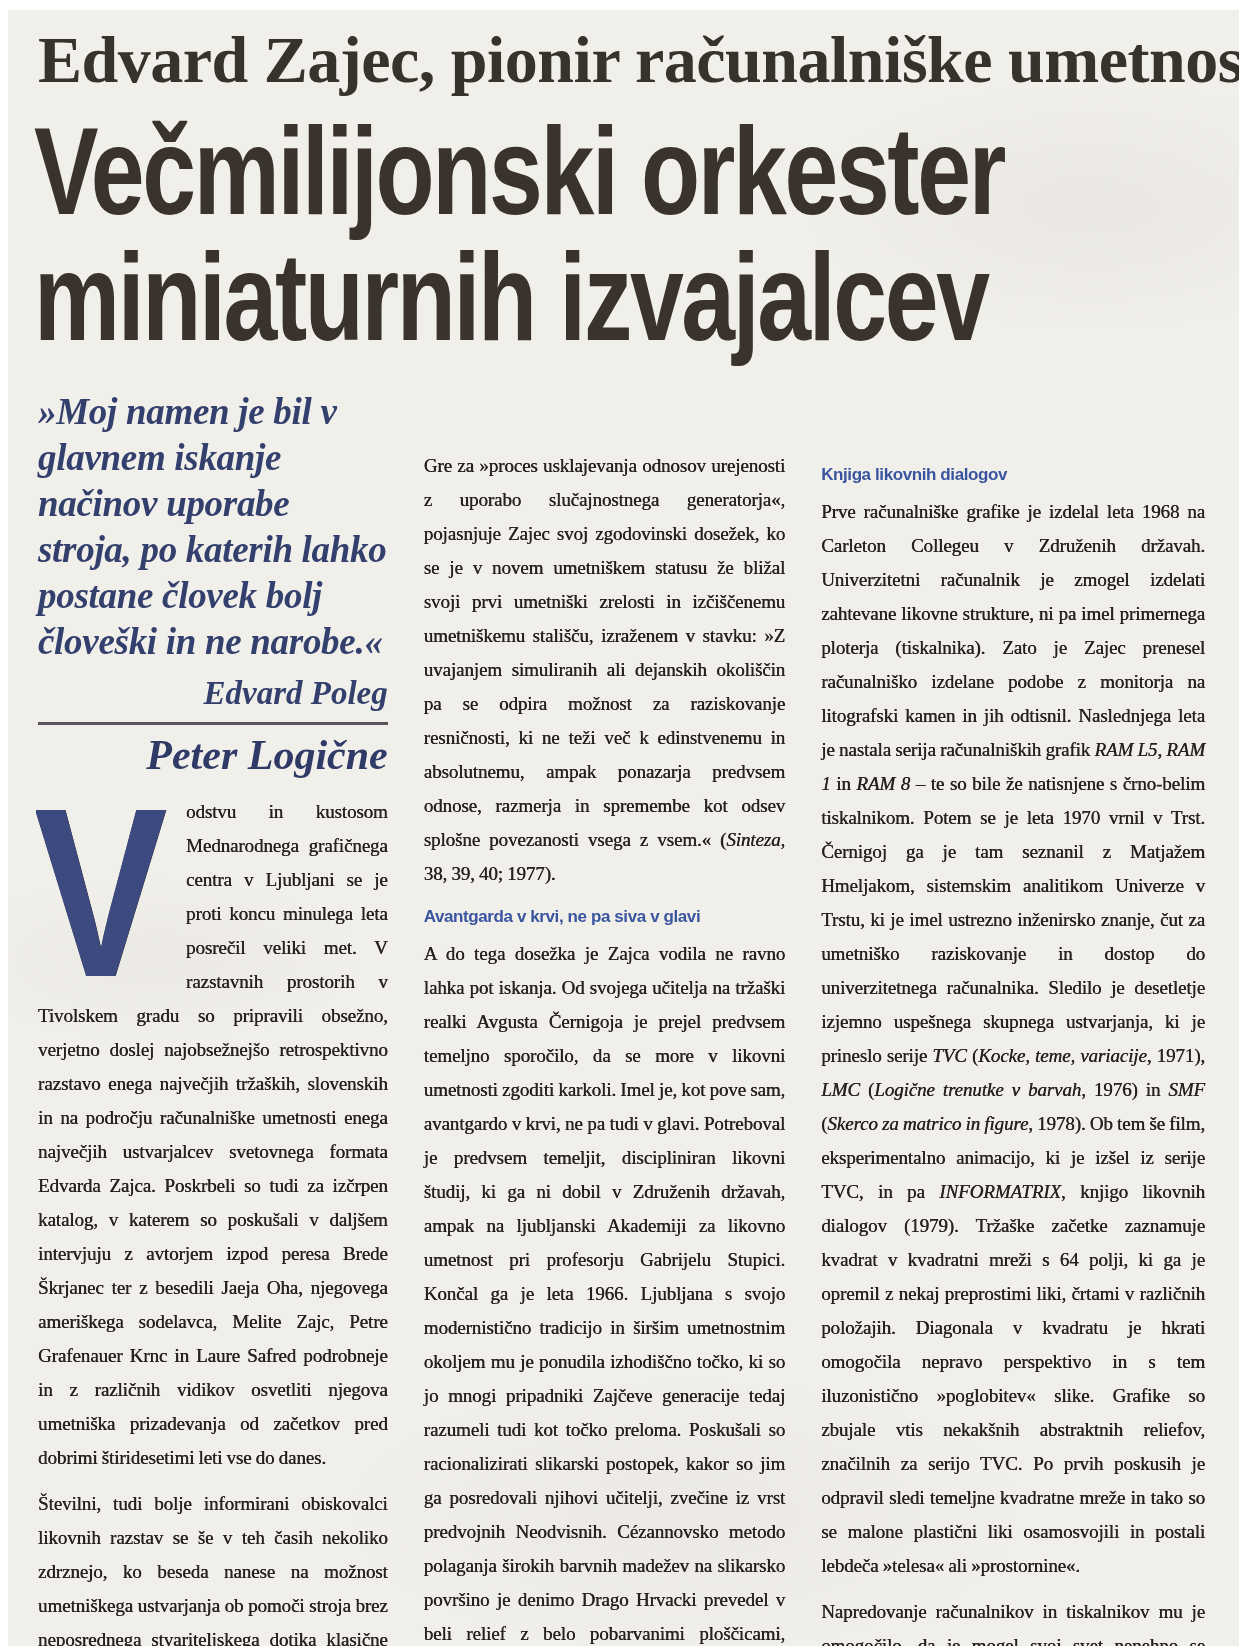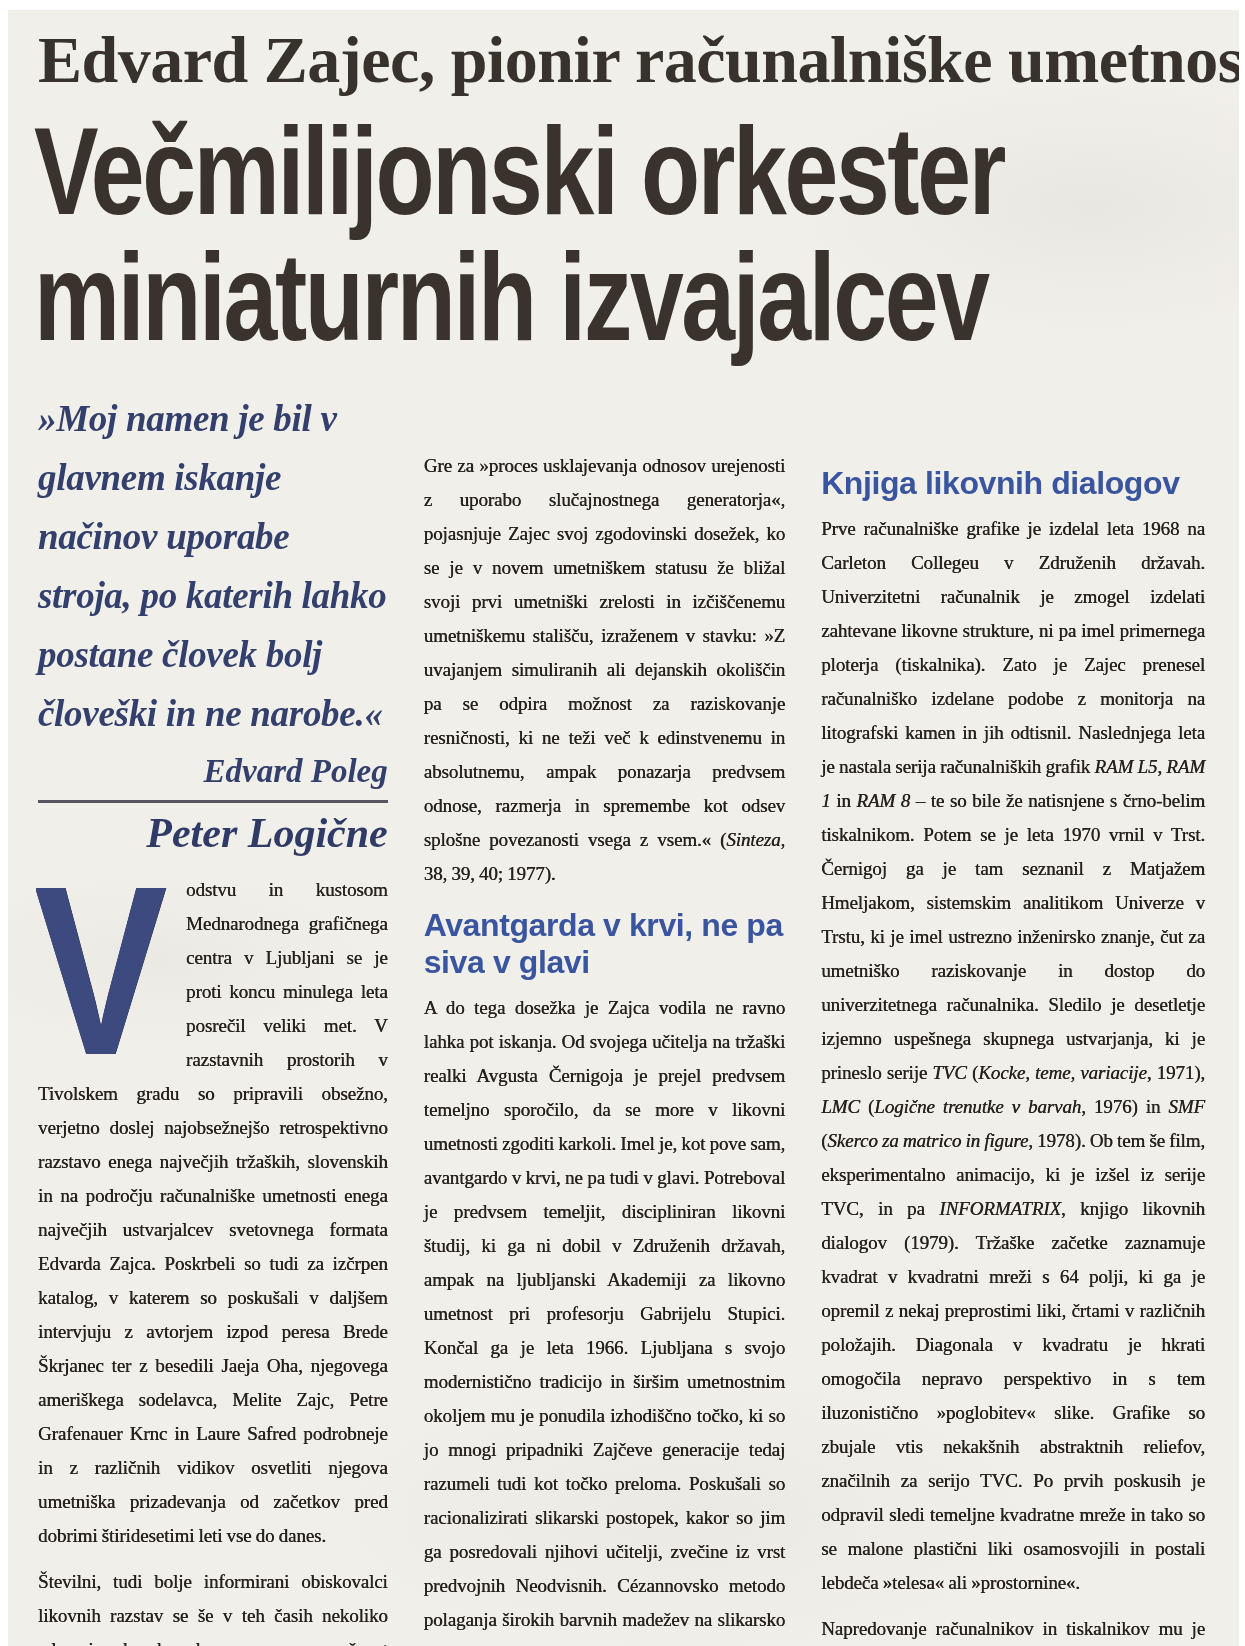--- a/index.html
+++ b/index.html
@@ -51,21 +51,21 @@
   .col{min-width:0;}
   .col-left{width:358px;padding-top:28px;}
   .col-mid{width:370px;padding-top:88px;}
   .col-right{width:393px;padding-top:88px;}
   
   .pullquote{
     font-family:"Liberation Serif", serif;
     font-style:italic;
     font-weight:600;
     font-size:37px;
-    line-height:59px;
+    line-height:46px;
     letter-spacing:-0.3px;
     color:#333f6c;
   }
   .quote-attr{
     margin-top:10px;
     text-align:right;
     font-family:"Liberation Serif", serif;
     font-style:italic;
     font-weight:600;
     font-size:33px;
@@ -102,21 +102,21 @@
   .body-p i{font-style:italic;}
   .dropcap{
     float:left;
     width:136px;height:178px;
     margin:6px 14px 2px -2px;
   }
   .subhead{
     margin:16px 0 10px 0;
     font-family:"Liberation Sans", sans-serif;
     font-weight:bold;
-    font-size:32px;
+    font-size:17px;
     letter-spacing:-0.4px;
     color:#3a55a0;
   }
 </style>
 </head>
 <body>
 
 <div class="page">
 
   <header>

